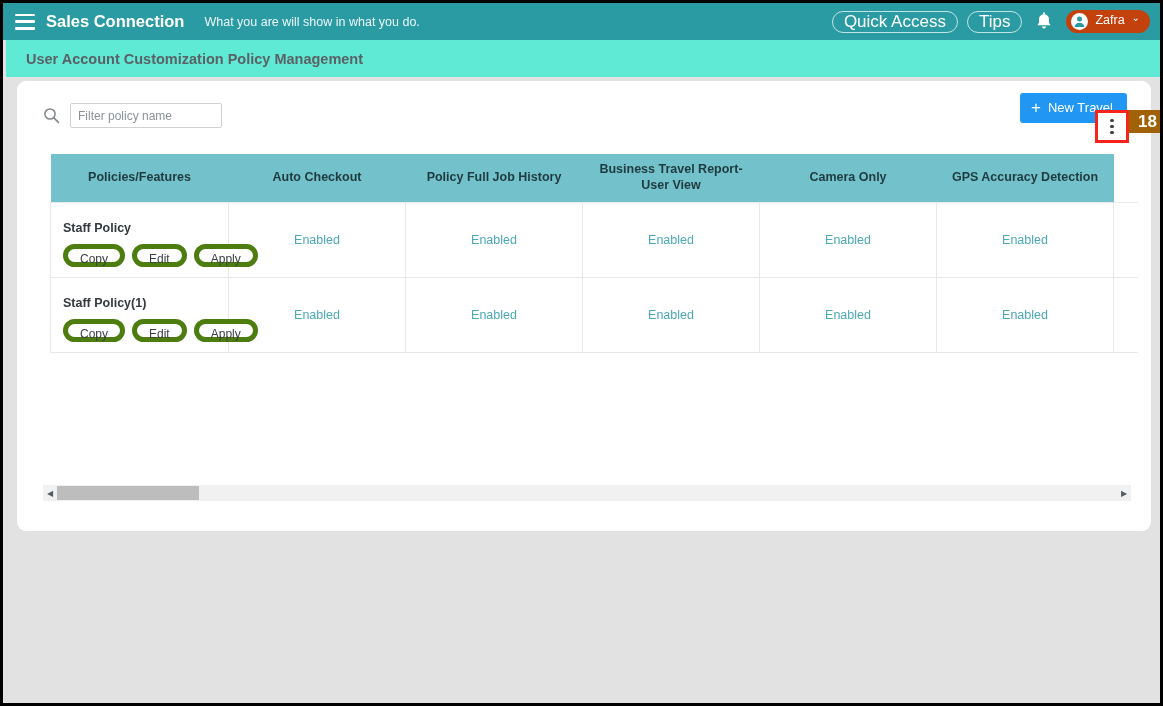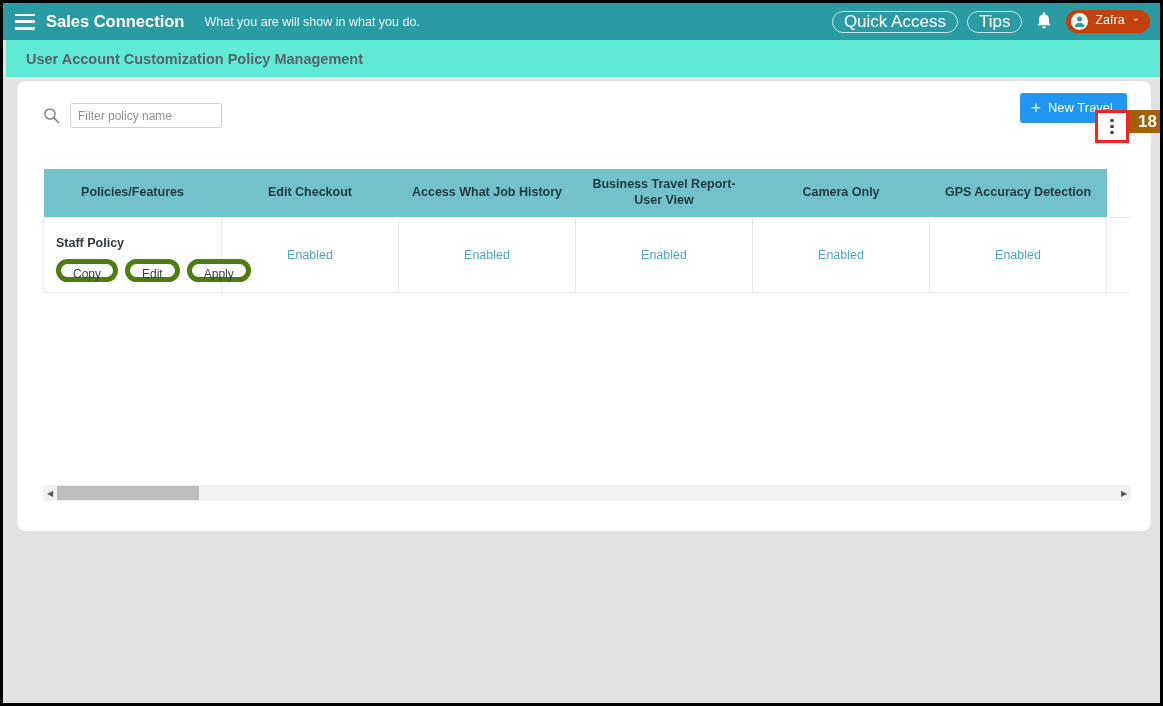--- a/index.html
+++ b/index.html
@@ -198,26 +198,25 @@
     display: flex;
     align-items: center;
     justify-content: center;
     padding: 0 7px 0 11px;
     z-index: 4;
   }
 
   
   .table-scroll {
     position: absolute;
-    left: 26px;
+    left: 33px;
     top: 73px;
     width: 1088px;
     height: 290px;
     overflow: hidden;
-    margin-top: 15px;
   }
   table.policy-table {
     width: 1088px;
     border-collapse: collapse;
     table-layout: fixed;
   }
   table.policy-table th {
     background: #72c1cb;
     color: #1f3b3f;
     font-size: 12.5px;
@@ -373,22 +372,22 @@
           <col style="width:177px">
           <col style="width:177px">
           <col style="width:177px">
           <col style="width:177px">
           <col style="width:177px">
           <col style="width:25px">
         </colgroup>
         <thead>
           <tr>
             <th class="first-col">Policies/Features</th>
-            <th>Edit Checkout</th>
-            <th>Access What Job History</th>
+            <th>Auto Checkout</th>
+            <th>Policy Full Job History</th>
             <th>Business Travel Report-User View</th>
             <th>Camera Only</th>
             <th>GPS Accuracy Detection</th>
             <th class="tail-col"></th>
           </tr>
         </thead>
         <tbody>
           <tr>
             <td class="name-cell">
               <span class="policy-name">Staff Policy</span>
@@ -398,20 +397,36 @@
                 <button class="action-btn">Apply</button>
               </span>
             </td>
             <td>Enabled</td>
             <td>Enabled</td>
             <td>Enabled</td>
             <td>Enabled</td>
             <td>Enabled</td>
             <td></td>
           </tr>
+          <tr>
+            <td class="name-cell">
+              <span class="policy-name">Staff Policy(1)</span>
+              <span class="row-actions">
+                <button class="action-btn">Copy</button>
+                <button class="action-btn">Edit</button>
+                <button class="action-btn">Apply</button>
+              </span>
+            </td>
+            <td>Enabled</td>
+            <td>Enabled</td>
+            <td>Enabled</td>
+            <td>Enabled</td>
+            <td>Enabled</td>
+            <td></td>
+          </tr>
         </tbody>
       </table>
     </div>
 
     <div class="hscroll">
       <span class="arrow">◀</span>
       <span class="track">
         <span class="thumb"></span>
       </span>
       <span class="arrow">▶</span>

